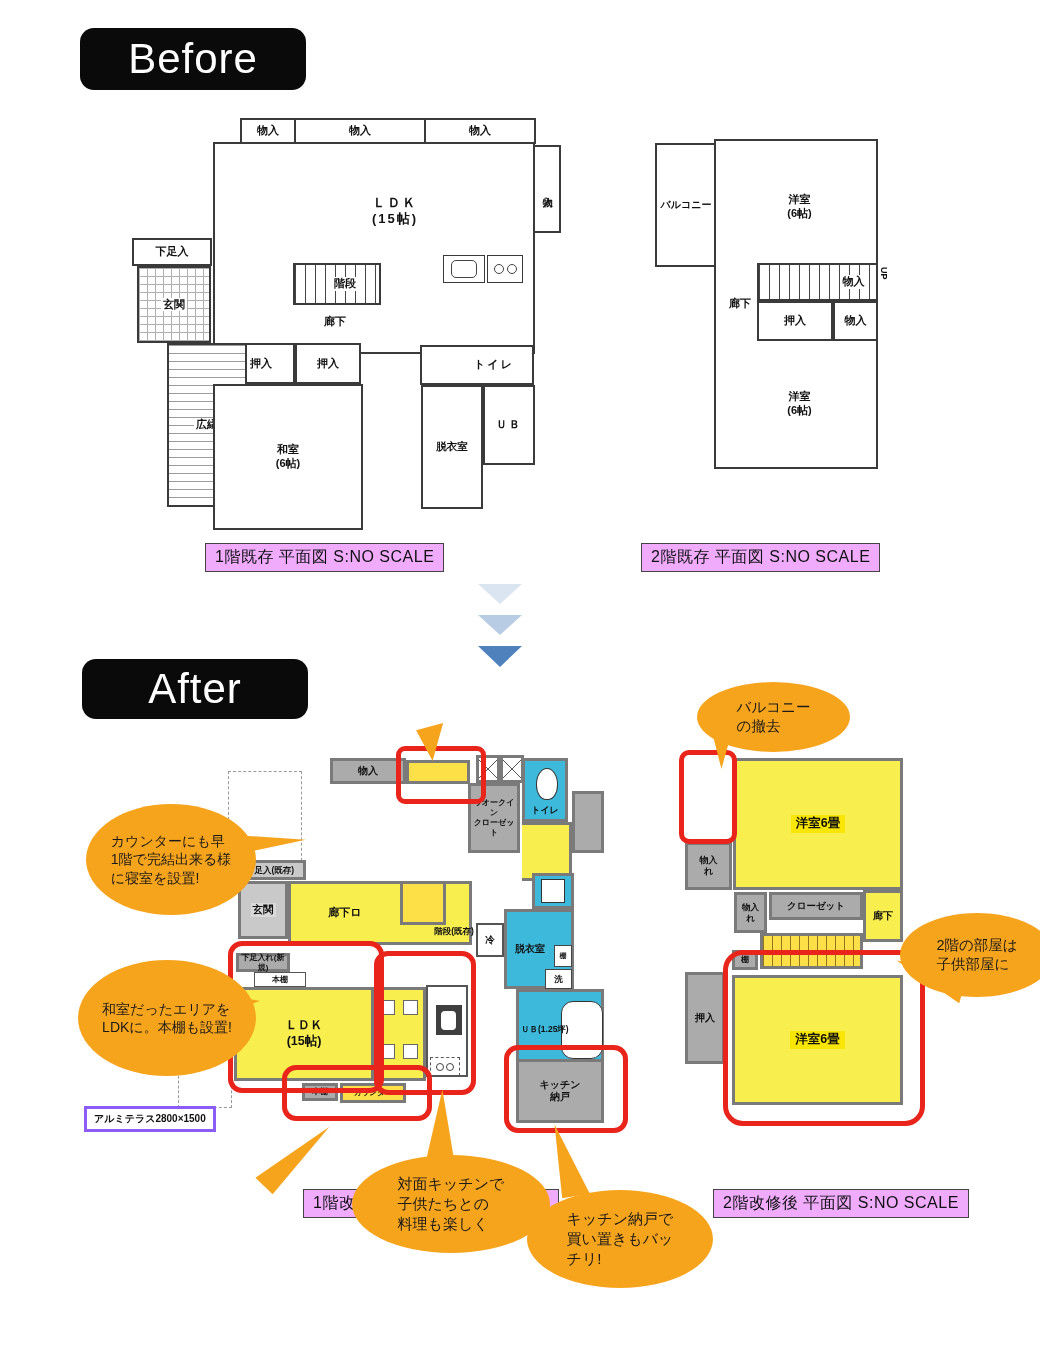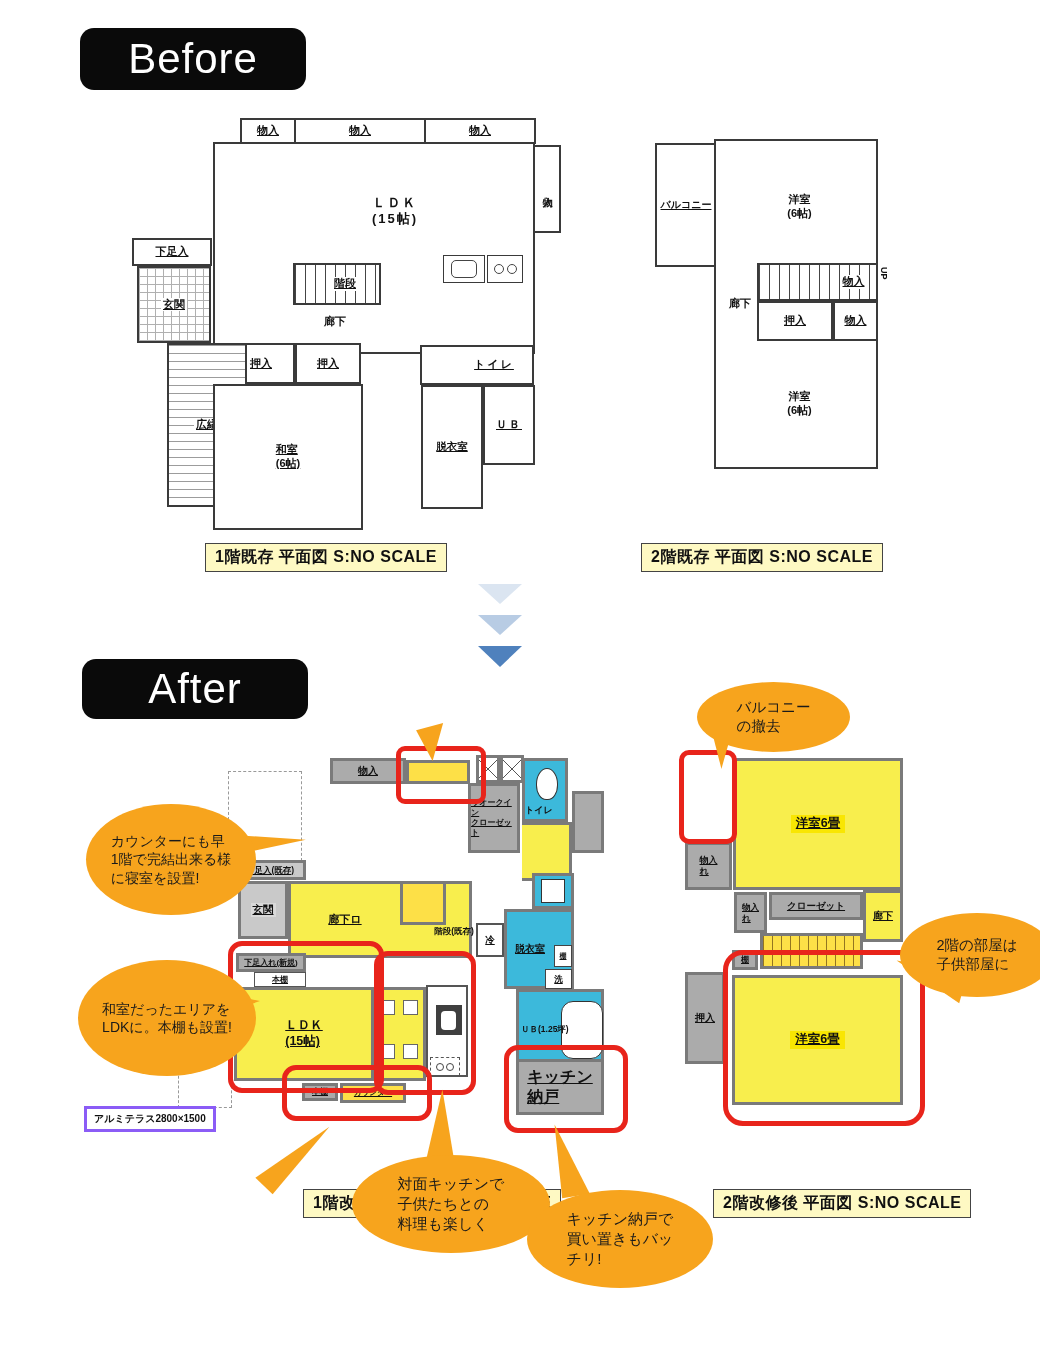--- a/index.html
+++ b/index.html
@@ -4,22 +4,22 @@
 <style>
   html,body{margin:0;padding:0;background:#fff;}
   .sheet{position:relative;width:1040px;height:1357px;background:#fff;overflow:hidden;
          font-family:"Liberation Sans","DejaVu Sans",sans-serif;color:#111;}
   .ab{position:absolute;box-sizing:border-box;}
   
   .badge{background:#0a0a0a;border-radius:14px;color:#fff;display:flex;align-items:center;
          justify-content:center;font-size:42px;letter-spacing:1px;}
   
   .rm{position:absolute;box-sizing:border-box;border:2px solid #3a3a3a;display:flex;
-      align-items:center;justify-content:center;font-size:11px;
-      font-weight:700;line-height:1.25;white-space:pre-line;background:#fff;text-decoration:underline;}
+      align-items:center;justify-content:center;text-align:center;font-size:11px;
+      font-weight:700;line-height:1.25;white-space:pre-line;background:#fff;}
   .fl{position:absolute;box-sizing:border-box;font-size:11px;font-weight:700;line-height:1.25;
       white-space:pre-line;text-align:center;}
   .vert{writing-mode:vertical-rl;}
   
   .grid{background-image:repeating-linear-gradient(0deg,#b0b0b0 0 1px,transparent 1px 8px),
         repeating-linear-gradient(90deg,#b0b0b0 0 1px,transparent 1px 8px);}
   .slats{background-image:repeating-linear-gradient(180deg,#9c9c9c 0 1px,transparent 1px 8px);}
   .woodv{background-image:repeating-linear-gradient(90deg,#9c9c9c 0 1px,transparent 1px 7px);}
   .stepsv{background-image:repeating-linear-gradient(90deg,#444 0 1px,transparent 1px 10px);padding-left:16px;}
   .stepsh{background-image:repeating-linear-gradient(0deg,rgba(60,30,0,.55) 0 1px,transparent 1px 8px);}
@@ -31,22 +31,22 @@
   .aw{border:3px solid #7a7a7a;}
   .yellow{background:#f8ee4d;}
   .gray{background:#ababab;}
   .graylt{background:#c9c9c9;}
   .cyan{background:#3cb9db;}
   .orange{background:#fde047;}
   .patch{background:#f9e602;padding:1px 5px;display:inline-block;}
   
   .red{position:absolute;border:5px solid #e8241b;border-radius:14px;z-index:14;pointer-events:none;}
   
-  .cap{position:absolute;border:1.5px solid #444;background:#fef9c3;padding:3px 9px;
-       font-size:16px;font-weight:700;letter-spacing:.5px;white-space:nowrap;z-index:4;}
+  .cap{position:absolute;border:1.5px solid #444;background:#f0abfc;padding:3px 9px;
+       font-size:16px;font-weight:400;letter-spacing:.5px;white-space:nowrap;z-index:4;}
   
   .bub{position:absolute;background:#f7a41d;border-radius:50%;display:flex;align-items:center;
        justify-content:center;text-align:left;font-size:14.5px;font-weight:400;line-height:1.32;
        white-space:pre-line;z-index:30;color:#1a1a1a;padding:6px 10px;}
   .tail{position:absolute;width:0;height:0;z-index:29;}
   
   .tri{position:absolute;width:0;height:0;border-left:22px solid transparent;
        border-right:22px solid transparent;}
 </style>
 </head>
@@ -139,39 +139,39 @@
       <div class="ab" style="left:11px;top:7px;width:22px;height:32px;background:#fff;border:1px solid #333;border-radius:50% 50% 46% 46%;"></div>
       <span class="ab" style="left:0;right:0;top:44px;font-size:9px;">トイレ</span>
     </div>
     <div class="rm gray aw" style="left:344px;top:36px;width:32px;height:62px;"></div>
     <div class="ab" style="left:312px;top:67px;width:32px;height:32px;background:#fff;border-top:1.5px solid #555;border-right:1.5px solid #555;border-radius:0 100% 0 0;"></div>
     <div class="rm yellow aw" style="left:294px;top:67px;width:50px;height:59px;border-left:none;"></div>
     <div class="rm graylt aw" style="left:6px;top:105px;width:72px;height:20px;font-size:8.5px;">下足入(既存)</div>
     <div class="rm graylt aw grid" style="left:10px;top:126px;width:50px;height:58px;font-size:10.5px;">
       <span style="background:#d9d9d9;padding:0 2px;">玄関</span>
     </div>
-    <div class="rm yellow aw" style="left:60px;top:126px;width:184px;height:77px;">
+    <div class="rm yellow aw" style="left:60px;top:126px;width:184px;height:64px;">
       <span style="margin-right:70px;font-size:11px;">廊下ロ</span>
     </div>
     <div class="rm orange aw stepsh" style="left:172px;top:126px;width:46px;height:44px;"></div>
     <div class="fl" style="left:186px;top:171px;width:80px;font-size:8.5px;">階段(既存)</div>
     <div class="rm" style="left:248px;top:168px;width:28px;height:34px;border:2px solid #555;font-size:9.5px;">冷</div>
     <div class="rm cyan aw" style="left:304px;top:118px;width:42px;height:36px;">
       <div style="width:22px;height:22px;background:#fff;border:1px solid #333;"></div>
     </div>
     <div class="rm cyan aw" style="left:276px;top:154px;width:70px;height:80px;font-size:10px;">
       <span style="margin-right:18px;">脱衣室</span>
     </div>
     <div class="rm" style="left:326px;top:190px;width:18px;height:22px;border:1.5px solid #444;font-size:7px;">棚</div>
     <div class="rm" style="left:317px;top:214px;width:27px;height:20px;border:1.5px solid #444;font-size:8.5px;">洗</div>
     <div class="rm cyan aw" style="left:288px;top:234px;width:88px;height:76px;">
       <div class="ab" style="left:42px;top:9px;width:42px;height:58px;background:#fff;border:1.5px solid #333;border-radius:12px;"></div>
       <span class="ab" style="left:2px;top:32px;font-size:8.5px;font-weight:700;">ＵＢ(1.25坪)</span>
     </div>
-    <div class="rm gray aw" style="left:8px;top:198px;width:70px;height:19px;font-size:8px;">下足入れ(新規)</div>
+    <div class="rm gray aw" style="left:8px;top:198px;width:54px;height:19px;font-size:8px;">下足入れ(新規)</div>
     <div class="rm" style="left:26px;top:217px;width:52px;height:15px;border:1.5px solid #555;font-size:8px;">本棚</div>
     <div class="rm yellow aw" style="left:6px;top:232px;width:140px;height:94px;">
       <span style="font-size:12.5px;">ＬＤＫ
 (15帖)</span>
     </div>
     <div class="rm yellow aw" style="left:146px;top:232px;width:52px;height:94px;"></div>
     <div class="ab" style="left:152px;top:245px;width:15px;height:15px;background:#fff;border:1px solid #666;"></div>
     <div class="ab" style="left:175px;top:245px;width:15px;height:15px;background:#fff;border:1px solid #666;"></div>
     <div class="ab" style="left:152px;top:289px;width:15px;height:15px;background:#fff;border:1px solid #666;"></div>
     <div class="ab" style="left:175px;top:289px;width:15px;height:15px;background:#fff;border:1px solid #666;"></div>
@@ -179,21 +179,21 @@
       <div class="ab" style="left:8px;top:18px;width:26px;height:30px;background:#3f3f3f;">
         <div style="position:absolute;left:5px;top:6px;width:15px;height:19px;background:#fff;border-radius:4px;"></div>
       </div>
       <div class="ab" style="left:2px;top:70px;width:30px;height:19px;border:1.5px dashed #555;display:flex;align-items:center;justify-content:center;gap:2px;">
         <span style="width:6px;height:6px;border:1px solid #444;border-radius:50%;"></span>
         <span style="width:6px;height:6px;border:1px solid #444;border-radius:50%;"></span>
       </div>
     </div>
     <div class="rm gray aw" style="left:74px;top:328px;width:36px;height:18px;font-size:8px;">本棚</div>
     <div class="rm orange aw" style="left:112px;top:328px;width:66px;height:20px;font-size:7.5px;">カウンター</div>
-    <div class="rm gray aw" style="left:288px;top:304px;width:88px;height:56px;font-size:16px;">キッチン
+    <div class="rm gray aw" style="left:288px;top:304px;width:88px;height:64px;font-size:10px;">キッチン
 納戸</div>
 
     <div class="red" style="left:168px;top:-9px;width:80px;height:48px;border-radius:9px;"></div>
     <div class="red" style="left:0px;top:186px;width:146px;height:142px;"></div>
     <div class="red" style="left:146px;top:196px;width:92px;height:134px;"></div>
     <div class="red" style="left:54px;top:310px;width:140px;height:46px;"></div>
     <div class="red" style="left:276px;top:290px;width:114px;height:78px;"></div>
   </div>
 
   <div class="ab" style="left:178px;top:1022px;width:54px;height:86px;border:1.5px dashed #999;"></div>

